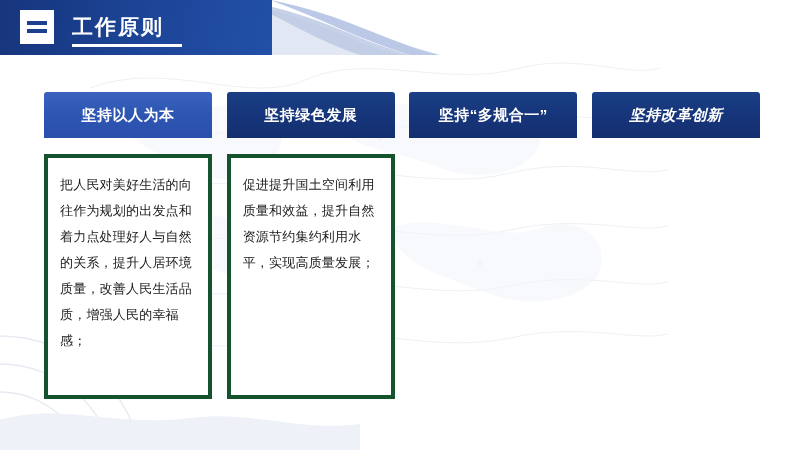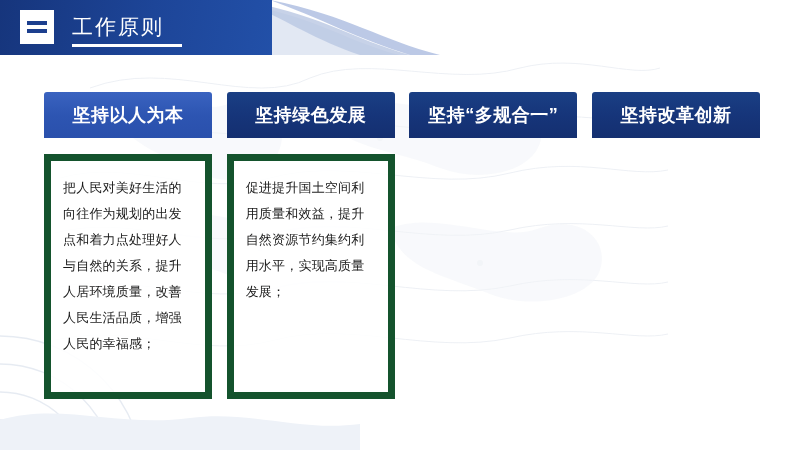--- a/index.html
+++ b/index.html
@@ -60,21 +60,21 @@
     height: 4px;
     background: #1c3f8e;
   }
   .header-accent .bar.b1 { top: 11px; }
   .header-accent .bar.b2 { top: 19px; }
   .header-title {
     position: absolute;
     left: 72px;
     top: 13px;
     font-size: 21px;
-    font-weight: normal;
+    font-weight: bold;
     color: #ffffff;
     letter-spacing: 2px;
     line-height: 28px;
   }
   .header-underline {
     position: absolute;
     left: 72px;
     top: 44px;
     width: 110px;
     height: 3px;
@@ -117,34 +117,34 @@
   .card {
     width: 168px;
     position: relative;
   }
   .card-title {
     height: 46px;
     display: flex;
     align-items: center;
     justify-content: center;
     color: #ffffff;
-    font-size: 18px;
+    font-size: 15px;
     font-weight: bold;
     letter-spacing: 0.5px;
     border-radius: 3px 3px 0 0;
   }
   .card-title.c0 { background: linear-gradient(180deg, #3a63c0 0%, #2d55b2 50%, #2a50ac 100%); }
   .card-title.c1 { background: linear-gradient(180deg, #1a3f84 0%, #16357a 50%, #142f70 100%); text-align: center; }
   .card-title.c2 { background: linear-gradient(180deg, #1a3f84 0%, #16357a 50%, #142f70 100%); }
-  .card-title.c3 { background: linear-gradient(180deg, #1a3f84 0%, #16357a 50%, #142f70 100%); }
+  .card-title.c3 { background: linear-gradient(180deg, #1a3f84 0%, #16357a 50%, #142f70 100%); font-style: italic; }
 
   .card-body {
     margin-top: 16px;
     height: 245px;
-    border: 7px solid #14532d;
+    border: 4px solid #14532d;
     background: rgba(255,255,255,0.88);
     box-sizing: border-box;
     padding: 14px 12px 10px 12px;
     font-size: 13px;
     line-height: 26px;
     color: #1a1a1a;
     letter-spacing: 0.2px;
   }
   .card-body b { font-weight: normal; }
   

